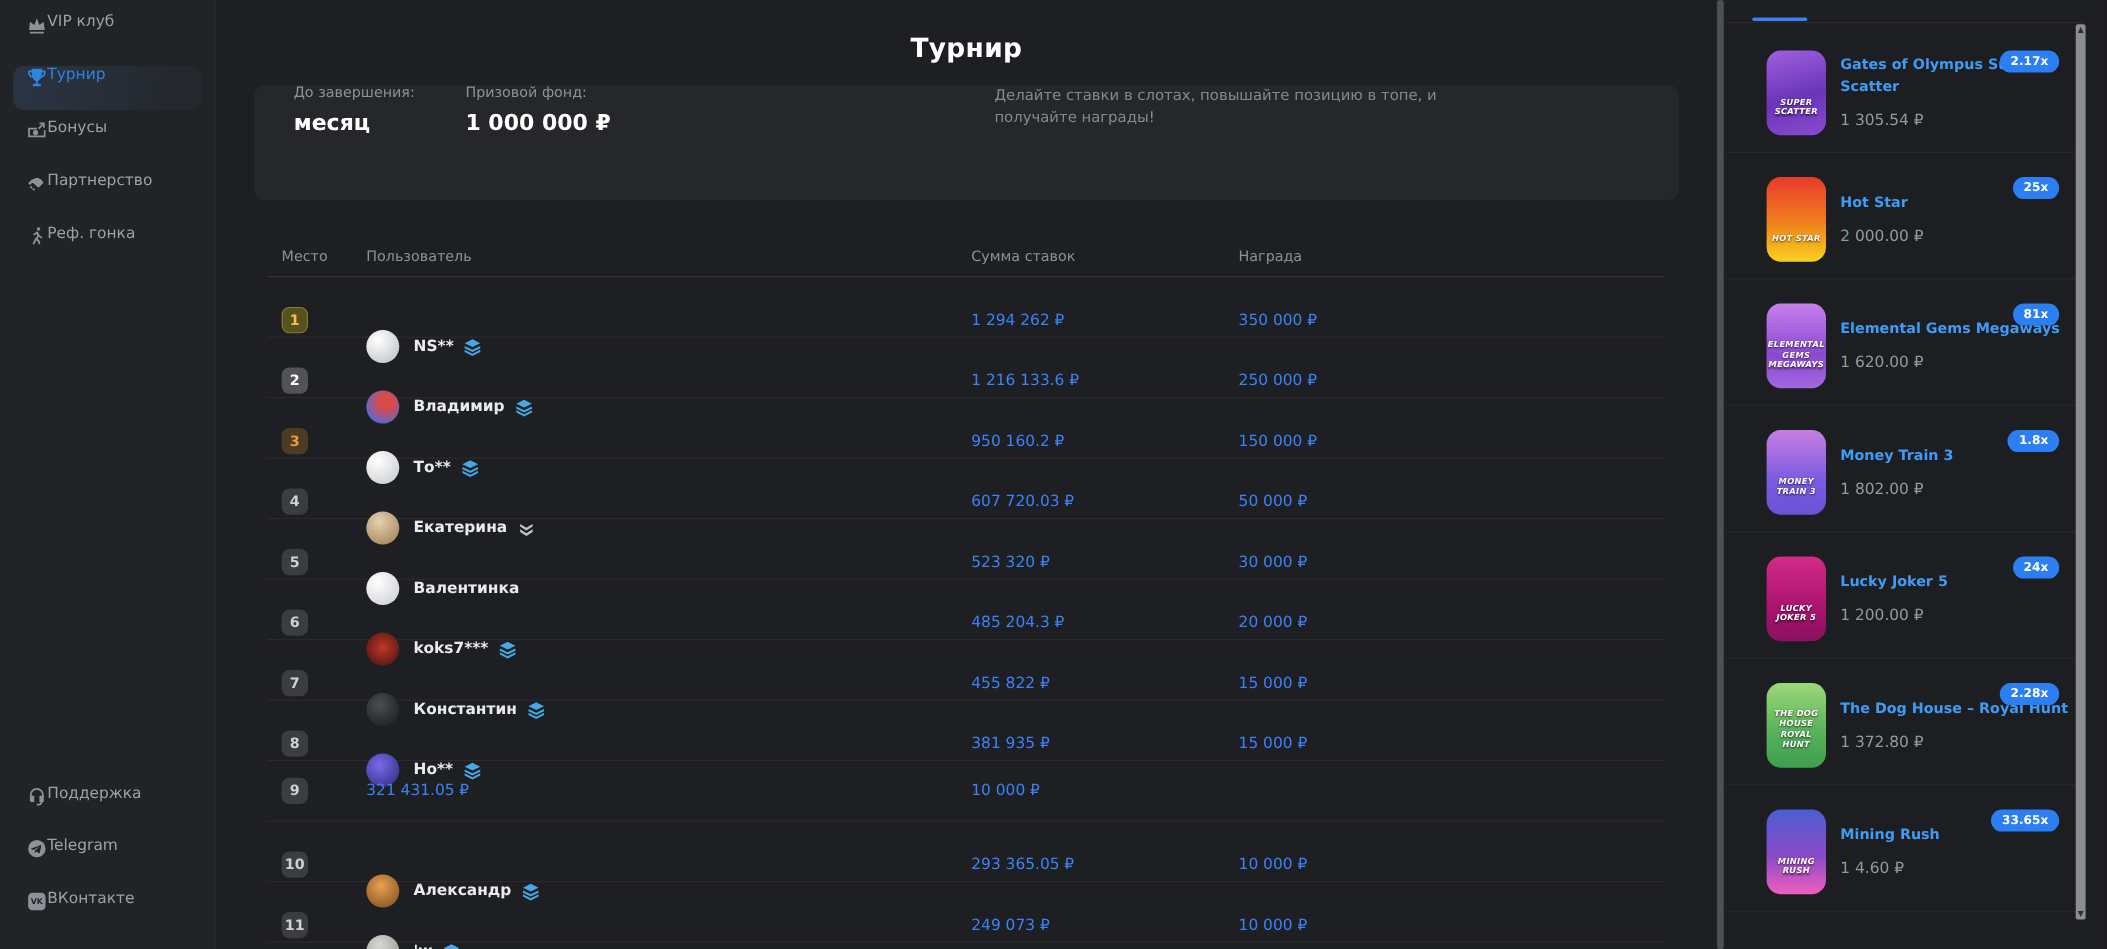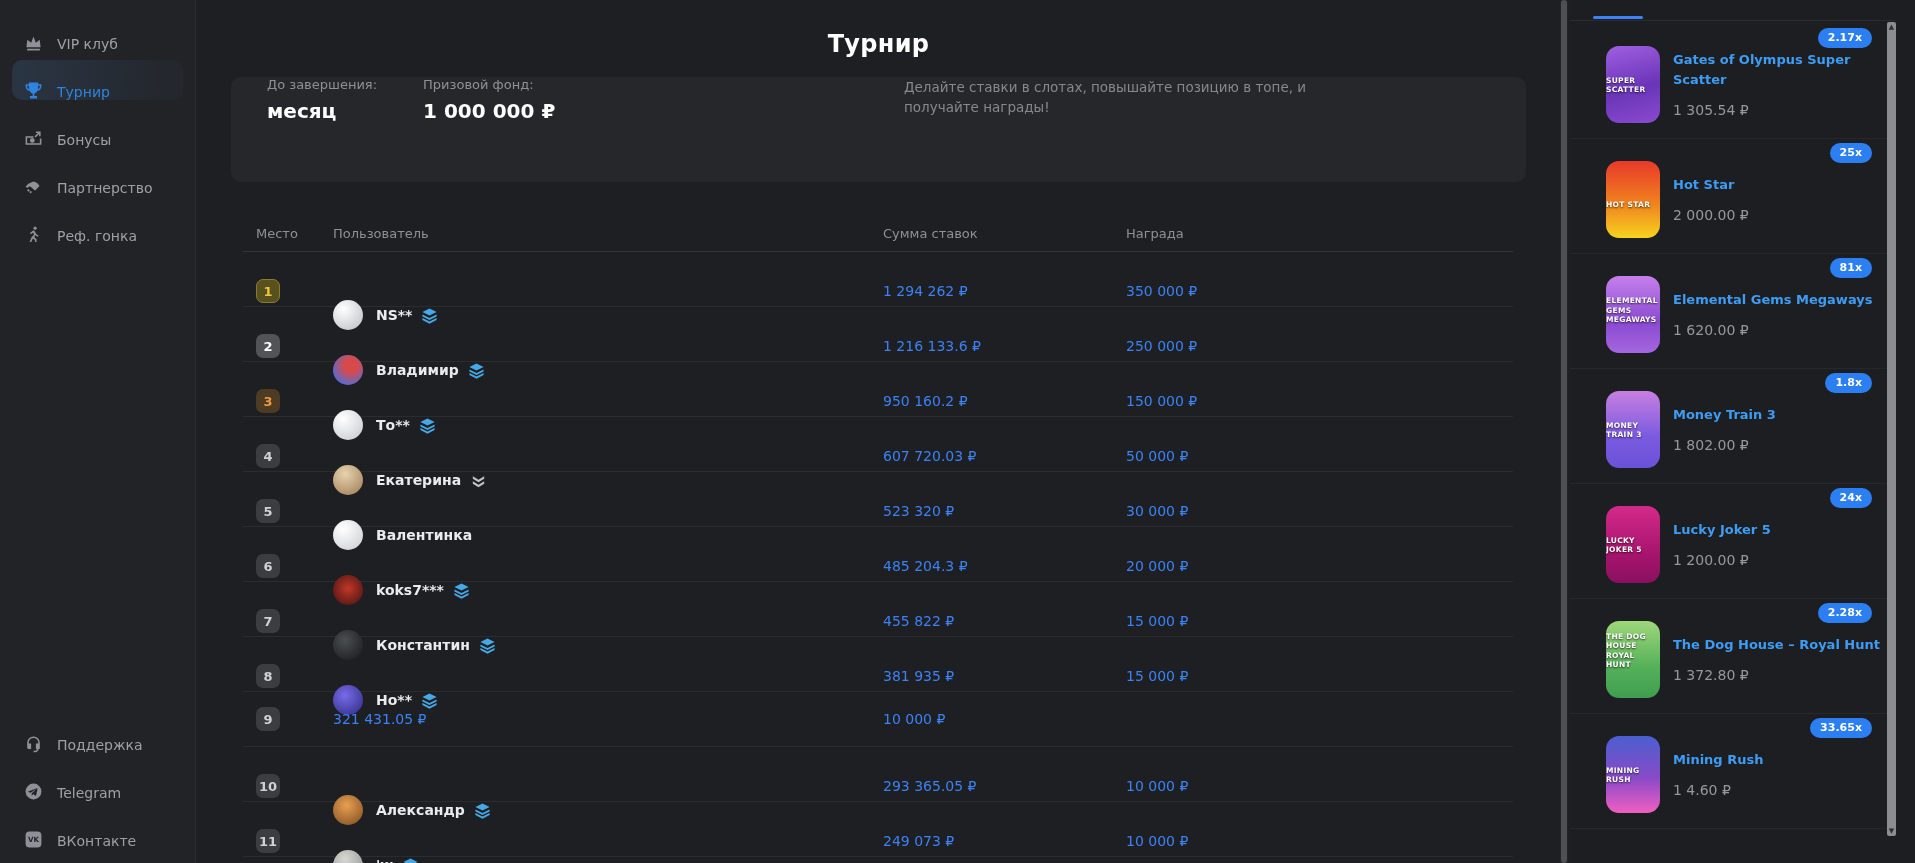--- a/index.html
+++ b/index.html
@@ -7,21 +7,21 @@
   body {
     position:relative; overflow:hidden;
     background:#1e1f22;
     font-family:"DejaVu Sans","Liberation Sans",sans-serif;
     color:#c9ccd1;
   }
   
   .sidebar { position:absolute; left:0; top:0; width:196px; height:863px;
     background:#222327; border-right:1px solid #2d2e32;
     display:flex; flex-direction:column; padding:8px 0 10px; }
-  .nav-item { display:flex; align-items:flex-end; gap:14px; height:40px;
+  .nav-item { display:flex; align-items:flex-start; gap:0; height:40px;
     margin:4px 12px; padding:0 11px; border-radius:10px;
     color:#9da1a7; font-size:14px; cursor:pointer; }
   .nav-item .nicon { width:20px; height:20px; flex:0 0 20px; color:#8e9298; display:flex; align-items:center; justify-content:center; }
   .nav-item.active { background:linear-gradient(100deg,#2a3544,#24282e 85%); }
   .nav-item.active, .nav-item.active .nicon { color:#2f84e0; }
   .nav-spacer { flex:1; }
   .nicon svg { width:19px; height:19px; display:block; }
   
   .main { position:absolute; left:197px; top:0; width:1363px; height:863px; }
   .page-title { padding-top:30px; text-align:center; color:#ffffff; font-size:24px; font-weight:bold; letter-spacing:.3px; }
@@ -55,26 +55,26 @@
   
   .main-scrollbar { position:absolute; left:1560px; top:0; width:8px; height:863px; background:#222327; }
   .main-scroll-thumb { position:absolute; left:1px; top:0; width:6px; height:863px; background:#4e5053; border-radius:3px; }
   
   .rightpanel { position:absolute; left:1570px; top:0; width:345px; height:863px; background:#1d1e21; }
   .rp-tab-indicator { position:absolute; left:23px; top:16px; width:50px; height:3px; border-radius:2px; background:#3b82f6; }
   .rp-divider { position:absolute; left:0; top:20px; width:325px; height:1px; background:#2b2c30; }
   .cards { position:absolute; left:0; top:24px; width:325px; }
   .gcard { position:relative; height:115px; border-bottom:1px solid #27282c;
     display:flex; align-items:center; padding:6px 0 0 36px; cursor:pointer; }
-  .mult { position:absolute; top:4px; right:23px; background:#2b7ff2; color:#ffffff;
+  .mult { position:absolute; top:22px; right:23px; background:#2b7ff2; color:#ffffff;
     font-size:11px; font-weight:bold; padding:3px 10px 4px; border-radius:10px; }
   .thumb { position:relative; width:54px; height:77px; border-radius:13px; flex:0 0 54px; overflow:hidden; }
-  .thumb-label { position:absolute; left:0; right:0; bottom:28px; 
+  .thumb-label { position:absolute; left:0; right:0; bottom:16px; text-align:center;
     color:#ffffff; font-size:7.5px; font-weight:bold; line-height:1.25; letter-spacing:.3px;
-    text-shadow:0 1px 2px rgba(0,0,0,.7); }
+    text-shadow:0 1px 2px rgba(0,0,0,.7);font-style:italic; }
   .gmeta { margin-left:13px; width:232px; }
   .gtitle { color:#3d9cf5; font-size:13px; font-weight:bold; line-height:1.55; }
   .gamount { color:#95989d; font-size:14px; margin-top:12px; }
   
   .rp-scroll { position:absolute; left:317px; top:22px; width:9px; height:814px;
     background:#8b8d90; border-radius:2px; }
   .rp-arrow { position:absolute; left:0; width:9px; text-align:center; color:#2e2f32; font-size:7px; line-height:10px; }
   .rp-arrow.up { top:0; } .rp-arrow.down { bottom:0; }
 </style>
 </head>

